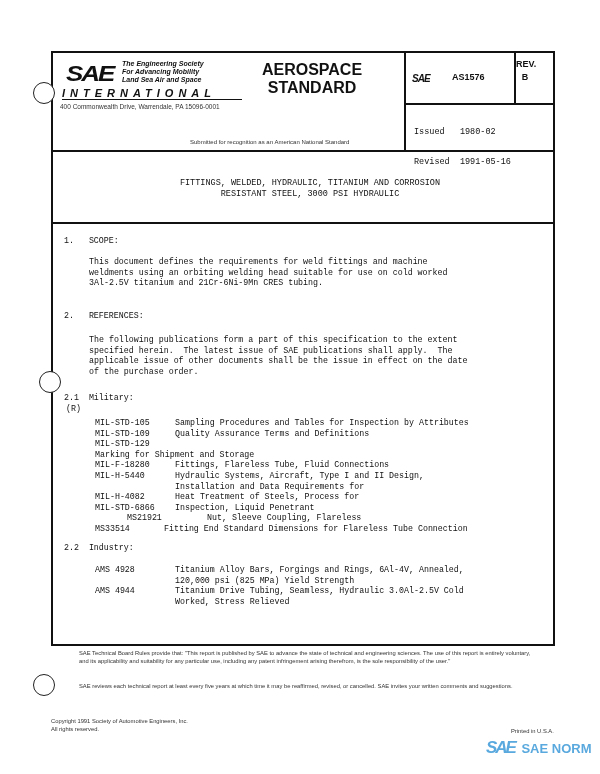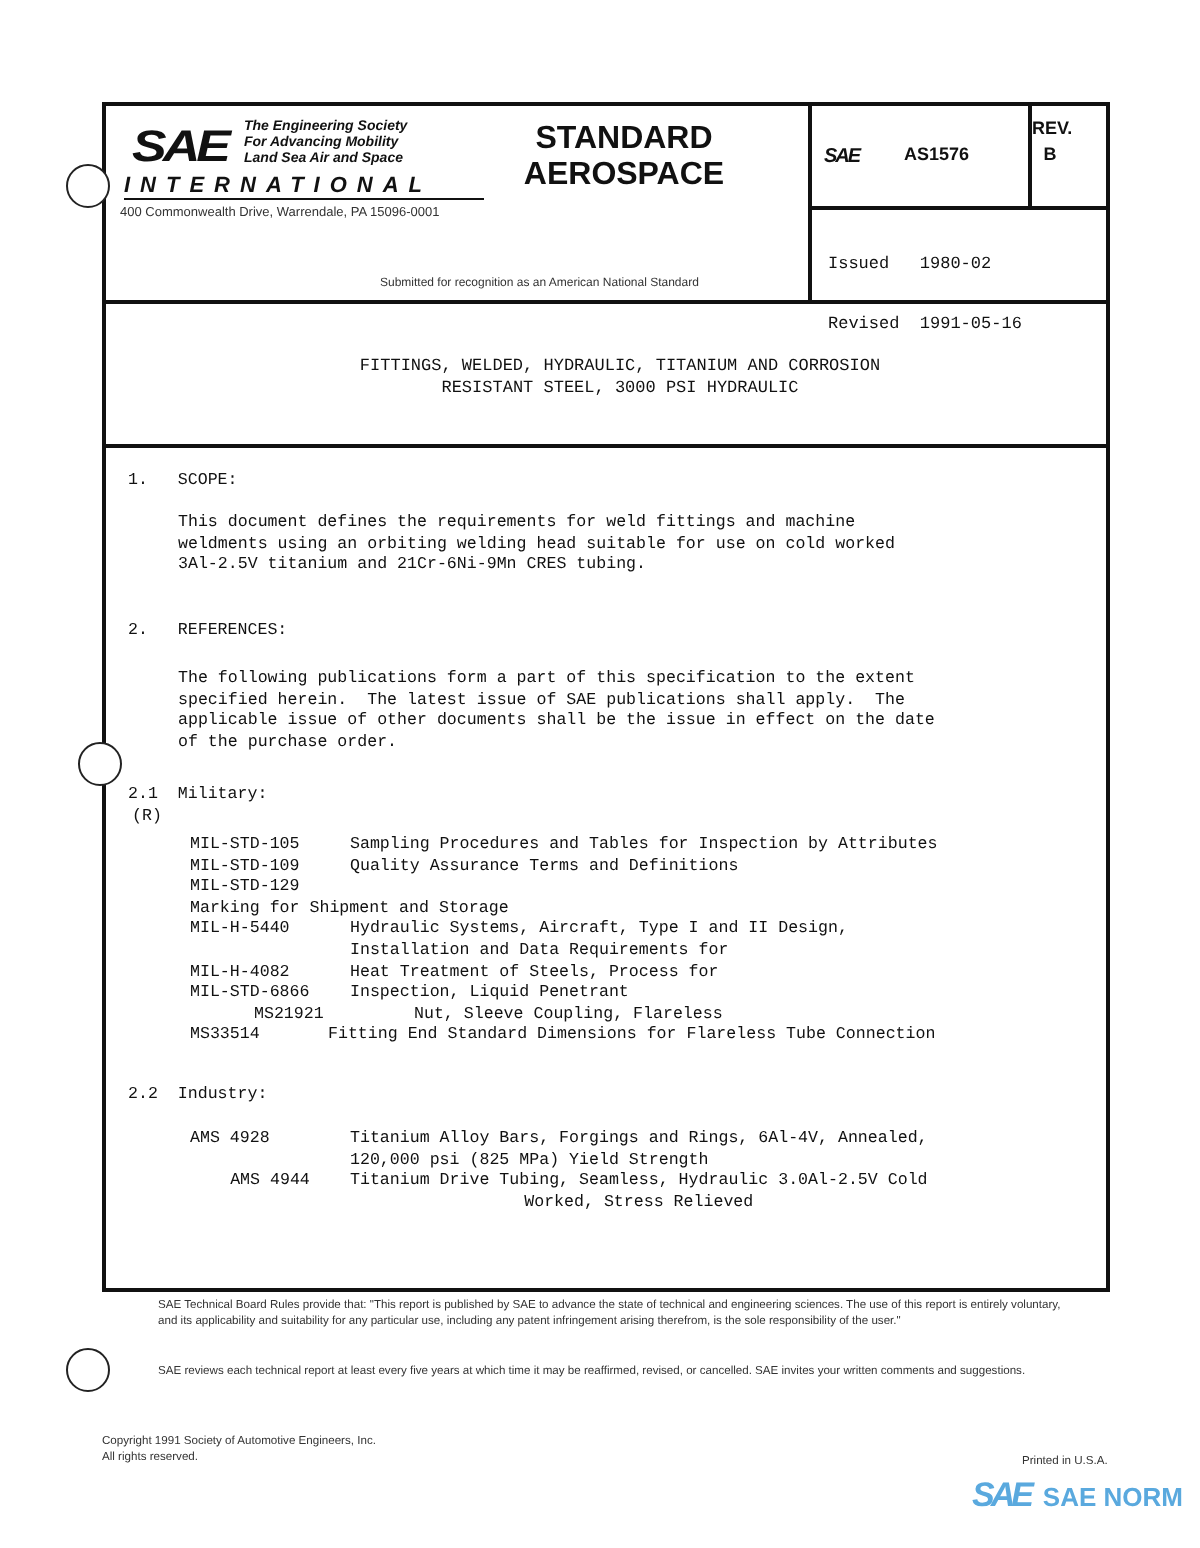--- a/index.html
+++ b/index.html
@@ -45,22 +45,22 @@
 <div class="abs logo-sae">SAE</div>
 <div class="abs logo-tag">
   <div>The Engineering Society</div>
   <div>For Advancing Mobility</div>
   <div>Land Sea Air and Space</div>
 </div>
 <div class="abs logo-intl">INTERNATIONAL</div>
 <div class="abs address">400 Commonwealth Drive, Warrendale, PA 15096-0001</div>
 
 <div class="abs aero">
+  <div>AEROSPACE</div>
   <div>STANDARD</div>
-  <div>AEROSPACE</div>
 </div>
 <div class="abs submitted">Submitted for recognition as an American National Standard</div>
 
 <div class="abs sae-small">SAE</div>
 <div class="abs docnum">AS1576</div>
 <div class="abs rev">
   <div>REV.</div>
   <div>B</div>
 </div>
 <div class="abs issued mono">
@@ -84,33 +84,34 @@
 applicable issue of other documents shall be the issue in effect on the date
 of the purchase order.</div>
 
 <div class="abs body-text mono" style="left:64px;top:393px;">2.1  Military:</div>
 <div class="abs body-text mono" style="left:66px;top:404px;">(R)</div>
 
 <div class="abs" style="left:95px;top:418px;">
   <div class="body-text mono" style="display:flex;"><span style="width:80px;display:inline-block;">MIL-STD-105</span><span>Sampling Procedures and Tables for Inspection by Attributes</span></div>
   <div class="body-text mono" style="display:flex;"><span style="width:80px;display:inline-block;">MIL-STD-109</span><span>Quality Assurance Terms and Definitions</span></div>
   <div class="body-text mono" style="display:flex;flex-direction:column;"><span style="width:80px;display:inline-block;">MIL-STD-129</span><span>Marking for Shipment and Storage</span></div>
+  <div class="body-text mono" style="display:flex;"><span style="width:80px;display:inline-block;">MIL-F-18280</span><span>Fittings, Flareless Tube, Fluid Connections</span></div>
   <div class="body-text mono" style="display:flex;"><span style="width:80px;display:inline-block;">MIL-H-5440</span><span>Hydraulic Systems, Aircraft, Type I and II Design,
 Installation and Data Requirements for</span></div>
   <div class="body-text mono" style="display:flex;"><span style="width:80px;display:inline-block;">MIL-H-4082</span><span>Heat Treatment of Steels, Process for</span></div>
   <div class="body-text mono" style="display:flex;"><span style="width:80px;display:inline-block;">MIL-STD-6866</span><span>Inspection, Liquid Penetrant</span></div>
   <div class="body-text mono" style="display:flex;padding-left:32px;"><span style="width:80px;display:inline-block;">MS21921</span><span>Nut, Sleeve Coupling, Flareless</span></div>
   <div class="body-text mono" style="display:flex;"><span style="width:69px;display:inline-block;">MS33514</span><span>Fitting End Standard Dimensions for Flareless Tube Connection</span></div>
 </div>
 
 <div class="abs body-text mono" style="left:64px;top:543px;">2.2  Industry:</div>
 <div class="abs" style="left:95px;top:565px;">
   <div class="body-text mono" style="display:flex;"><span style="width:80px;display:inline-block;">AMS 4928</span><span>Titanium Alloy Bars, Forgings and Rings, 6Al-4V, Annealed,
 120,000 psi (825 MPa) Yield Strength</span></div>
-  <div class="body-text mono" style="display:flex;text-align:center;"><span style="width:80px;display:inline-block;">AMS 4944</span><span>Titanium Drive Tubing, Seamless, Hydraulic 3.0Al-2.5V Cold
+  <div class="body-text mono" style="display:flex;"><span style="width:80px;display:inline-block;">AMS 4944</span><span>Titanium Drive Tubing, Seamless, Hydraulic 3.0Al-2.5V Cold
 Worked, Stress Relieved</span></div>
 </div>
 
 <div class="abs foot" style="left:79px;top:650px;width:460px;">SAE Technical Board Rules provide that: "This report is published by SAE to advance the state of technical and engineering sciences. The use of this report is entirely voluntary, and its applicability and suitability for any particular use, including any patent infringement arising therefrom, is the sole responsibility of the user."</div>
 <div class="abs foot" style="left:79px;top:683px;width:460px;">SAE reviews each technical report at least every five years at which time it may be reaffirmed, revised, or cancelled. SAE invites your written comments and suggestions.</div>
 <div class="abs foot" style="left:51px;top:718px;">
   <div>Copyright 1991 Society of Automotive Engineers, Inc.</div>
   <div>All rights reserved.</div>
 </div>
 <div class="abs foot" style="left:511px;top:728px;">Printed in U.S.A.</div>

